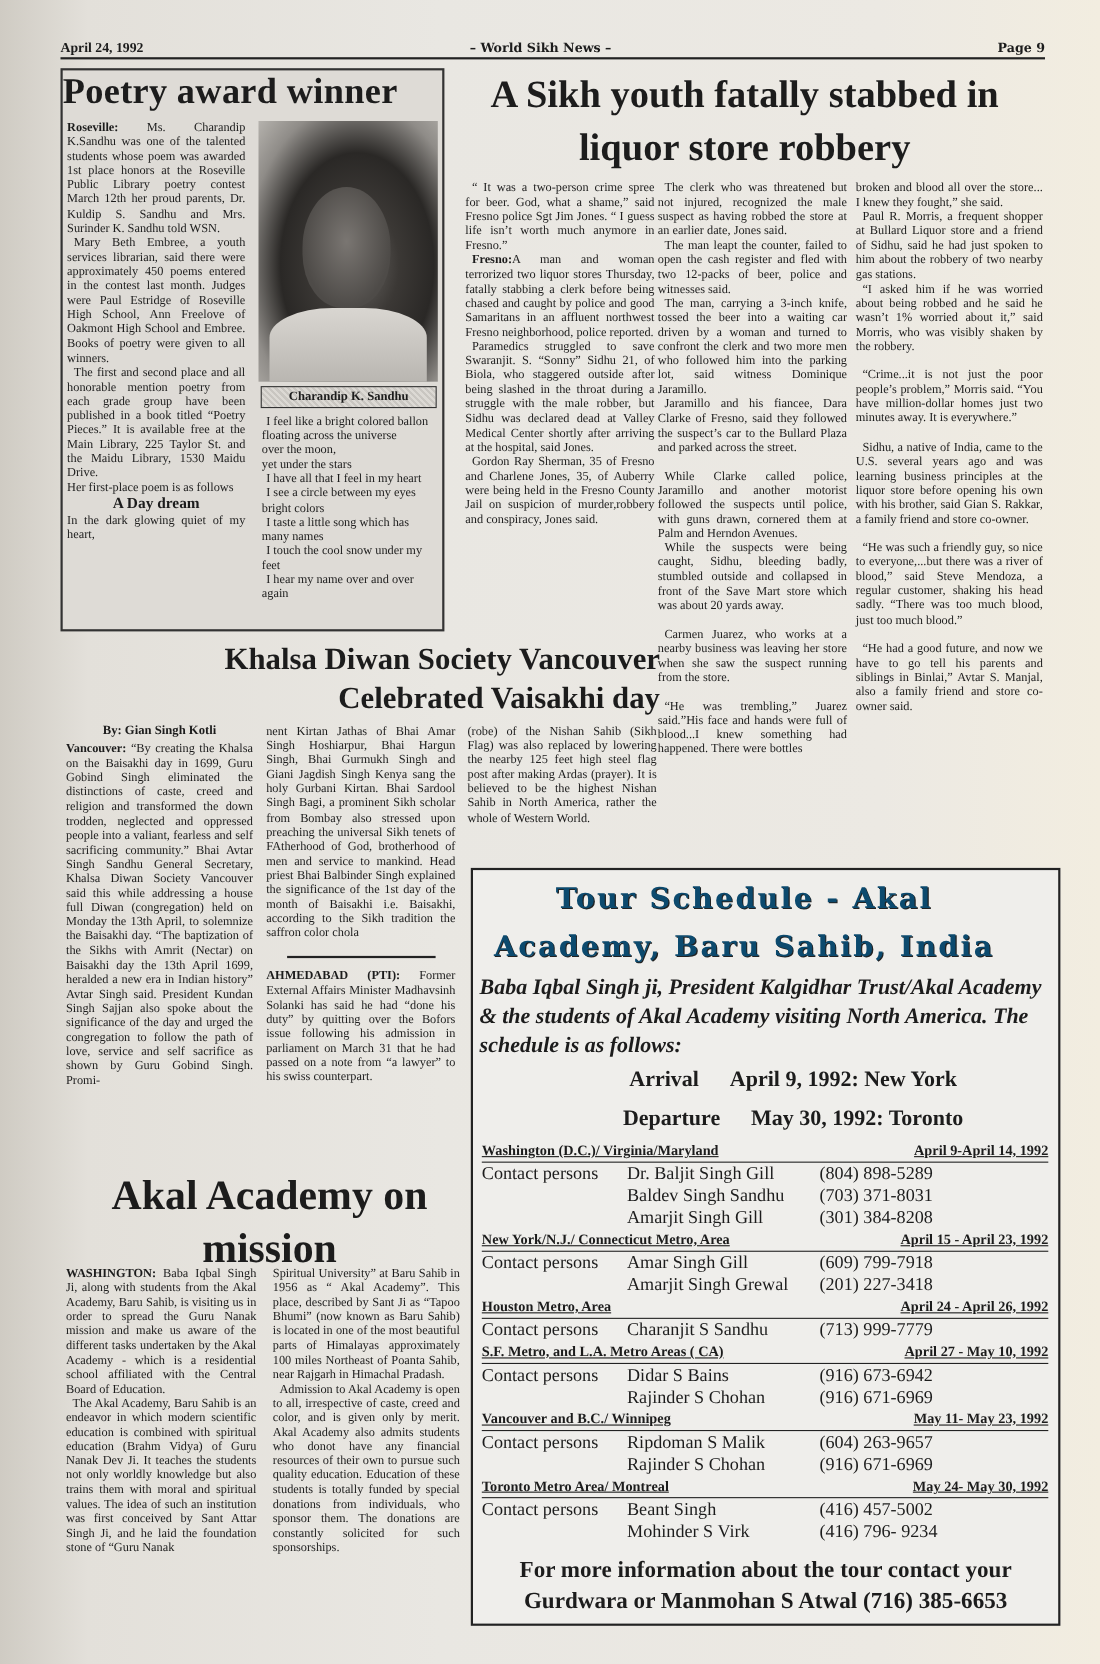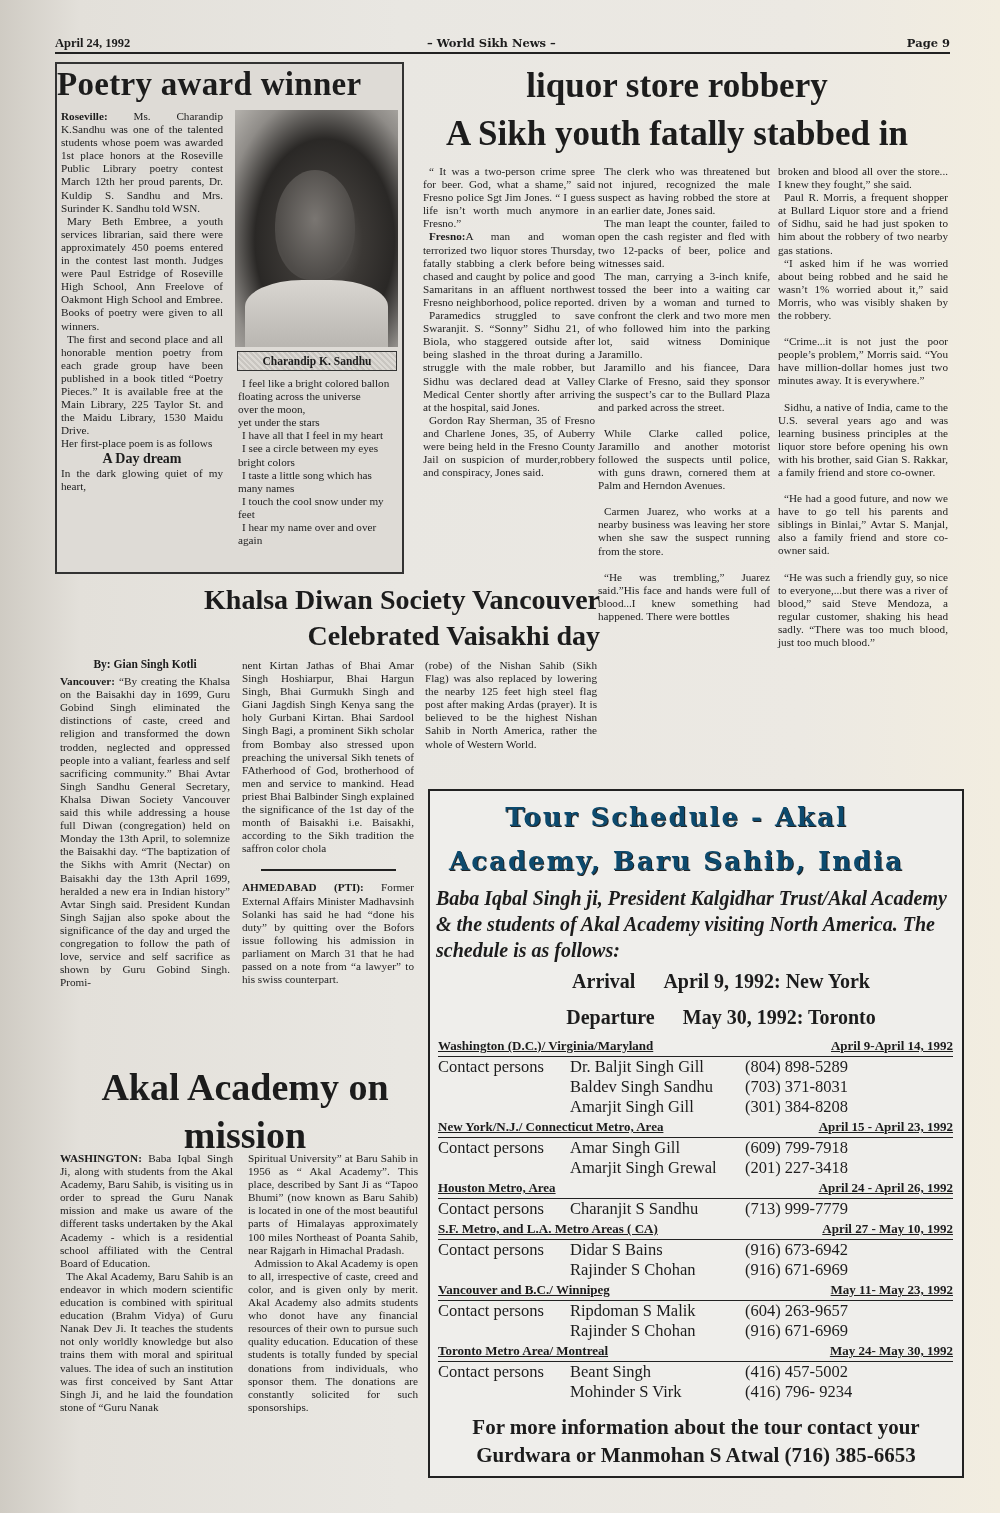--- a/index.html
+++ b/index.html
@@ -103,46 +103,47 @@
       <div class="in">I taste a little song which has</div>
       <div>many names</div>
       <div class="in">I touch the cool snow under my</div>
       <div>feet</div>
       <div class="in">I hear my name over and over</div>
       <div>again</div>
     </div>
 </div>
 
 <div class="abs stab-title">
+  <div>A Sikh youth fatally stabbed in</div>
   <div>liquor store robbery</div>
-  <div>A Sikh youth fatally stabbed in</div>
 </div>
 <div class="abs col body-text stab-c1">
   <p>“ It was a two-person crime spree for beer. God, what a shame,” said Fresno police Sgt Jim Jones. “ I guess life isn’t worth much anymore in Fresno.”</p>
   <p><b>Fresno:</b><span>A man and woman terrorized two liquor stores Thursday, fatally stabbing a clerk before being chased and caught by police and good Samaritans in an affluent northwest Fresno neighborhood, police reported.</span></p>
   <p>Paramedics struggled to save Swaranjit. S. “Sonny” Sidhu 21, of Biola, who staggered outside after being slashed in the throat during a struggle with the male robber, but Sidhu was declared dead at Valley Medical Center shortly after arriving at the hospital, said Jones.</p>
   <p>Gordon Ray Sherman, 35 of Fresno and Charlene Jones, 35, of Auberry were being held in the Fresno County Jail on suspicion of murder,robbery and conspiracy, Jones said.</p>
 </div>
 <div class="abs col body-text stab-c2">
   <p>The clerk who was threatened but not injured, recognized the male suspect as having robbed the store at an earlier date, Jones said.</p>
   <p>The man leapt the counter, failed to open the cash register and fled with two 12-packs of beer, police and witnesses said.</p>
   <p>The man, carrying a 3-inch knife, tossed the beer into a waiting car driven by a woman and turned to confront the clerk and two more men who followed him into the parking lot, said witness Dominique Jaramillo.</p>
-  <p>Jaramillo and his fiancee, Dara Clarke of Fresno, said they sponsor the suspect’s car to the Bullard Plaza and parked across the street.</p>
+  <p>Jaramillo and his fiancee, Dara Clarke of Fresno, said they followed the suspect’s car to the Bullard Plaza and parked across the street.</p>
   <p class="gap">While Clarke called police, Jaramillo and another motorist followed the suspects until police, with guns drawn, cornered them at Palm and Herndon Avenues.</p>
+  <p>While the suspects were being caught, Sidhu, bleeding badly, stumbled outside and collapsed in front of the Save Mart store which was about 20 yards away.</p>
   <p class="gap">Carmen Juarez, who works at a nearby business was leaving her store when she saw the suspect running from the store.</p>
   <p class="gap">“He was trembling,” Juarez said.”His face and hands were full of blood...I knew something had happened. There were bottles</p>
 </div>
 <div class="abs col body-text stab-c3">
   <p class="noindent">broken and blood all over the store... I knew they fought,” she said.</p>
   <p>Paul R. Morris, a frequent shopper at Bullard Liquor store and a friend of Sidhu, said he had just spoken to him about the robbery of two nearby gas stations.</p>
   <p>“I asked him if he was worried about being robbed and he said he wasn’t 1% worried about it,” said Morris, who was visibly shaken by the robbery.</p>
   <p class="gap">“Crime...it is not just the poor people’s problem,” Morris said. “You have million-dollar homes just two minutes away. It is everywhere.”</p>
   <p class="gap">Sidhu, a native of India, came to the U.S. several years ago and was learning business principles at the liquor store before opening his own with his brother, said Gian S. Rakkar, a family friend and store co-owner.</p>
+  <p class="gap">“He was such a friendly guy, so nice to everyone,...but there was a river of blood,” said Steve Mendoza, a regular customer, shaking his head sadly. “There was too much blood, just too much blood.”</p>
   <p class="gap">“He had a good future, and now we have to go tell his parents and siblings in Binlai,” Avtar S. Manjal, also a family friend and store co-owner said.</p>
-  <p class="gap">“He was such a friendly guy, so nice to everyone,...but there was a river of blood,” said Steve Mendoza, a regular customer, shaking his head sadly. “There was too much blood, just too much blood.”</p>
 </div>
 
 <div class="abs khalsa-title">
   <div>Khalsa Diwan Society Vancouver</div>
   <div>Celebrated Vaisakhi day</div>
 </div>
 <div class="abs col body-text kh-c1">
   <div class="byline">By: Gian Singh  Kotli</div>
   <p class="noindent"><b>Vancouver:</b> <span>“By creating the Khalsa on the Baisakhi day in 1699, Guru Gobind Singh eliminated the distinctions of caste, creed and religion and transformed the down trodden, neglected and oppressed people into a valiant, fearless and self sacrificing community.”  Bhai Avtar Singh Sandhu General Secretary, Khalsa Diwan Society Vancouver said this while addressing a house full Diwan (congregation) held on Monday the 13th April, to solemnize the Baisakhi day.  “The baptization of the Sikhs with Amrit (Nectar) on Baisakhi day the 13th April 1699, heralded a new era in Indian history” Avtar Singh said. President Kundan Singh Sajjan also spoke about the significance of the day and urged the congregation to follow the path of love, service and self sacrifice as shown by Guru Gobind Singh.  Promi-</span></p>
 </div>

